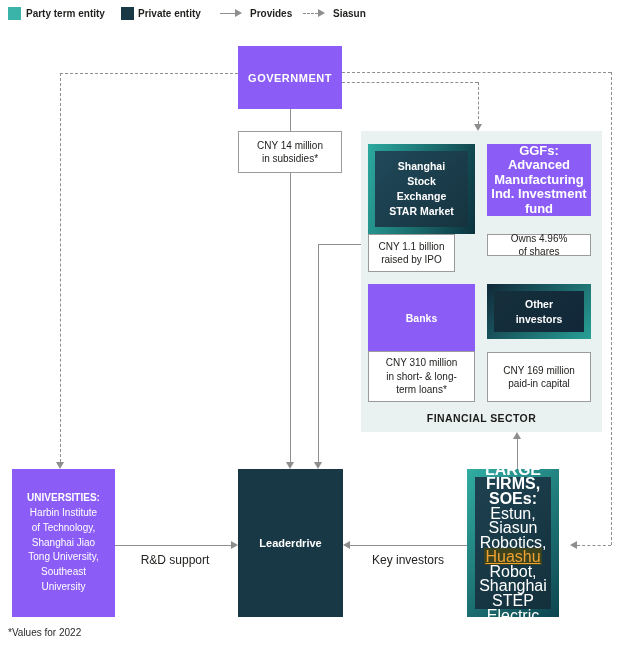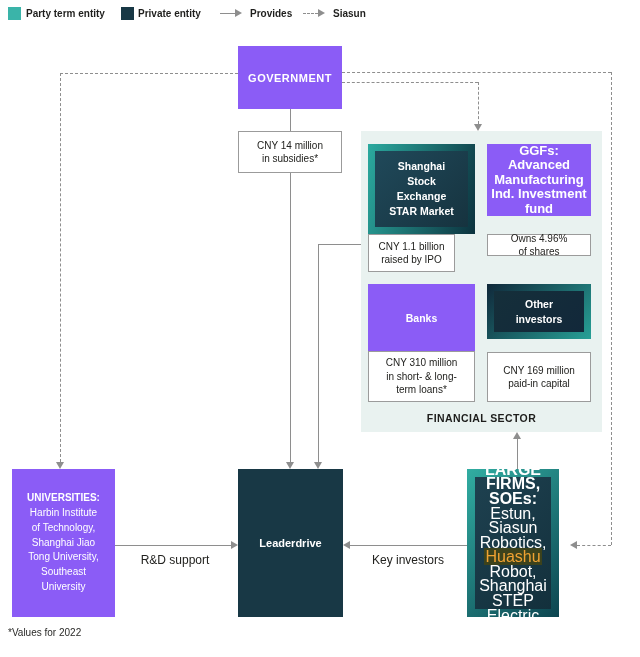--- a/index.html
+++ b/index.html
@@ -36,21 +36,21 @@
   .frame-other{border:7px solid transparent;color:#fff;font-weight:700;
      background:linear-gradient(135deg,#152f3a,#12283a) padding-box,
                 linear-gradient(135deg,#10283a,#27a096) border-box;}
   .frame-large{border:8px solid transparent;color:#fff;
      background:linear-gradient(135deg,#1e4150,#13303c) padding-box,
                 linear-gradient(135deg,#31ada2,#0d4550) border-box;}
   .panel{position:absolute;background:#e9f2f0;}
   .panel-title{position:absolute;left:0;right:0;bottom:8px;text-align:center;
                font-size:10.5px;font-weight:700;letter-spacing:.4px;color:#1d1d1b;}
   .edge-label{position:absolute;font-size:12px;color:#22221f;text-align:center;}
-  .hl{color:#f0a232;background:#3c421c;padding:0 1px;}
+  .hl{color:#f0a232;background:#3c421c;padding:0 1px;text-decoration:underline;}
   .uni-title,.lf-title{font-weight:700;}
   .lf-body,.uni-body{font-weight:400;}
   .footnote{position:absolute;font-size:10px;color:#2a2a28;text-align:right;}
 </style>
 </head>
 <body>
 
 <div class="swatch teal" style="left:8px;top:7px;"></div>
 <div class="leg-label" style="left:26px;top:8px;">Party term entity</div>
 

